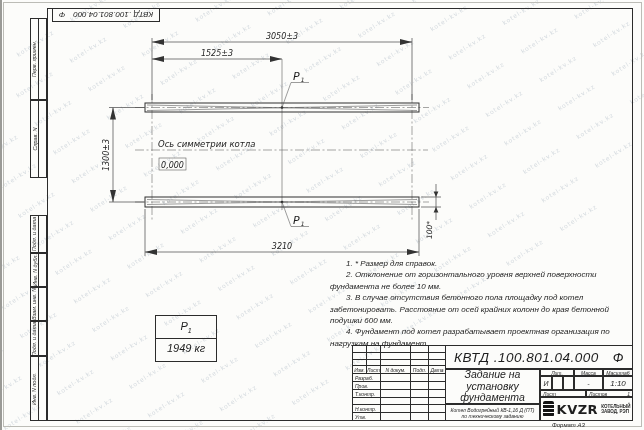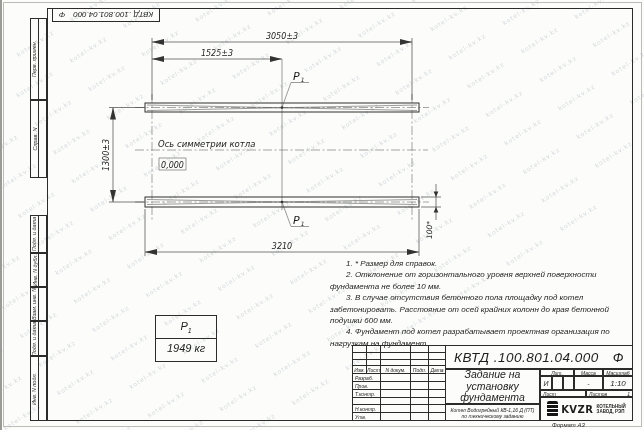--- a/index.html
+++ b/index.html
@@ -54,21 +54,21 @@
   .tname { left:445px; top:369px; width:95px; height:35px; display:flex; align-items:center; justify-content:center;
            text-align:center; font-style:italic; font-size:10.5px; line-height:11.5px; padding:1px 22px; }
   .tsub  { left:445px; top:404px; width:95px; height:17px; display:flex; flex-direction:column; align-items:center;
            justify-content:center; font-style:italic; font-size:5px; line-height:6px; text-align:center; }
   .lith  { top:369px; height:7px; font-size:5px; font-style:italic; display:flex; align-items:center; justify-content:center; }
   .litv  { top:376px; height:14px; font-style:italic; display:flex; align-items:center; justify-content:center; }
   .shrow { top:390px; height:7px; font-size:5px; font-style:italic; display:flex; align-items:center; padding:0 2px; }
   .logo-cell { left:540px; top:397px; width:93px; height:24px; display:flex; align-items:center; justify-content:center; gap:3px; }
   .logo-mark { width:11px; height:16px; border-radius:2px;
                background:repeating-linear-gradient(180deg,#141414 0 3px,#ffffff 3px 4px); }
-  .logo-word { font-weight:bold; font-size:10px; letter-spacing:.5px; font-family:"DejaVu Sans", sans-serif; }
+  .logo-word { font-weight:bold; font-size:13px; letter-spacing:.5px; font-family:"DejaVu Sans", sans-serif; }
   .logo-org { display:flex; flex-direction:column; font-size:4.5px; font-weight:bold; line-height:5.5px; }
   .fmt { position:absolute; left:552px; top:422px; font-size:6px; font-style:italic; }
 </style>
 </head>
 <body>
 
 <div class="sheet">
   <div class="wm-wrap">
     <div class="wm">kotel-kv.kz   kotel-kv.kz   kotel-kv.kz   kotel-kv.kz   kotel-kv.kz   kotel-kv.kz   kotel-kv.kz   kotel-kv.kz   kotel-kv.kz   kotel-kv.kz   kotel-kv.kz   kotel-kv.kz   kotel-kv.kz   kotel-kv.kz   kotel-kv.kz   kotel-kv.kz   kotel-kv.kz   kotel-kv.kz   kotel-kv.kz   kotel-kv.kz   kotel-kv.kz   kotel-kv.kz   kotel-kv.kz   kotel-kv.kz   kotel-kv.kz   kotel-kv.kz   kotel-kv.kz   kotel-kv.kz   kotel-kv.kz   kotel-kv.kz   kotel-kv.kz   kotel-kv.kz   kotel-kv.kz   kotel-kv.kz   kotel-kv.kz   kotel-kv.kz   kotel-kv.kz   kotel-kv.kz   kotel-kv.kz   kotel-kv.kz   kotel-kv.kz   kotel-kv.kz   kotel-kv.kz   kotel-kv.kz   kotel-kv.kz   kotel-kv.kz   kotel-kv.kz   kotel-kv.kz   kotel-kv.kz   kotel-kv.kz   kotel-kv.kz   kotel-kv.kz   kotel-kv.kz   kotel-kv.kz   kotel-kv.kz   kotel-kv.kz   kotel-kv.kz   kotel-kv.kz   kotel-kv.kz   kotel-kv.kz   kotel-kv.kz   kotel-kv.kz   kotel-kv.kz   kotel-kv.kz   kotel-kv.kz   kotel-kv.kz   kotel-kv.kz   kotel-kv.kz   kotel-kv.kz   kotel-kv.kz   kotel-kv.kz   kotel-kv.kz   kotel-kv.kz   kotel-kv.kz   kotel-kv.kz   kotel-kv.kz   kotel-kv.kz   kotel-kv.kz   kotel-kv.kz   kotel-kv.kz   kotel-kv.kz   kotel-kv.kz   kotel-kv.kz   kotel-kv.kz   kotel-kv.kz   kotel-kv.kz   kotel-kv.kz   kotel-kv.kz   kotel-kv.kz   kotel-kv.kz   kotel-kv.kz   kotel-kv.kz   kotel-kv.kz   kotel-kv.kz   kotel-kv.kz   kotel-kv.kz   kotel-kv.kz   kotel-kv.kz   kotel-kv.kz   kotel-kv.kz   kotel-kv.kz   kotel-kv.kz   kotel-kv.kz   kotel-kv.kz   kotel-kv.kz   kotel-kv.kz   kotel-kv.kz   kotel-kv.kz   kotel-kv.kz   kotel-kv.kz   kotel-kv.kz   kotel-kv.kz   kotel-kv.kz   kotel-kv.kz   kotel-kv.kz   kotel-kv.kz   kotel-kv.kz   kotel-kv.kz   kotel-kv.kz   kotel-kv.kz   kotel-kv.kz   kotel-kv.kz   kotel-kv.kz   kotel-kv.kz   kotel-kv.kz   kotel-kv.kz   kotel-kv.kz   kotel-kv.kz   kotel-kv.kz   kotel-kv.kz   kotel-kv.kz   kotel-kv.kz   kotel-kv.kz   kotel-kv.kz   kotel-kv.kz   kotel-kv.kz   kotel-kv.kz   kotel-kv.kz   kotel-kv.kz   kotel-kv.kz   kotel-kv.kz   kotel-kv.kz   kotel-kv.kz   kotel-kv.kz   kotel-kv.kz   kotel-kv.kz   kotel-kv.kz   kotel-kv.kz   kotel-kv.kz   kotel-kv.kz   kotel-kv.kz   kotel-kv.kz   kotel-kv.kz   kotel-kv.kz   kotel-kv.kz   kotel-kv.kz   kotel-kv.kz   kotel-kv.kz   kotel-kv.kz   kotel-kv.kz   kotel-kv.kz   kotel-kv.kz   kotel-kv.kz   kotel-kv.kz   kotel-kv.kz   kotel-kv.kz   kotel-kv.kz   kotel-kv.kz   kotel-kv.kz   kotel-kv.kz   kotel-kv.kz   kotel-kv.kz   kotel-kv.kz   kotel-kv.kz   kotel-kv.kz   kotel-kv.kz   kotel-kv.kz   kotel-kv.kz   kotel-kv.kz   kotel-kv.kz   kotel-kv.kz   kotel-kv.kz   kotel-kv.kz   kotel-kv.kz   kotel-kv.kz   kotel-kv.kz   kotel-kv.kz   kotel-kv.kz   kotel-kv.kz   kotel-kv.kz   kotel-kv.kz   kotel-kv.kz   kotel-kv.kz   kotel-kv.kz   kotel-kv.kz   kotel-kv.kz   kotel-kv.kz   kotel-kv.kz   kotel-kv.kz   kotel-kv.kz   kotel-kv.kz   kotel-kv.kz   kotel-kv.kz   kotel-kv.kz   kotel-kv.kz   kotel-kv.kz   kotel-kv.kz   kotel-kv.kz   kotel-kv.kz   kotel-kv.kz   kotel-kv.kz   kotel-kv.kz   kotel-kv.kz   kotel-kv.kz   kotel-kv.kz   kotel-kv.kz   kotel-kv.kz   kotel-kv.kz   kotel-kv.kz   kotel-kv.kz   kotel-kv.kz   kotel-kv.kz   kotel-kv.kz   kotel-kv.kz   kotel-kv.kz   kotel-kv.kz   kotel-kv.kz   kotel-kv.kz   kotel-kv.kz   kotel-kv.kz   kotel-kv.kz   kotel-kv.kz   kotel-kv.kz   kotel-kv.kz   kotel-kv.kz   kotel-kv.kz   kotel-kv.kz   kotel-kv.kz   kotel-kv.kz   kotel-kv.kz   kotel-kv.kz   kotel-kv.kz   kotel-kv.kz   kotel-kv.kz   kotel-kv.kz   kotel-kv.kz   kotel-kv.kz   kotel-kv.kz   kotel-kv.kz   kotel-kv.kz   kotel-kv.kz   kotel-kv.kz   kotel-kv.kz   kotel-kv.kz   kotel-kv.kz   kotel-kv.kz   kotel-kv.kz   kotel-kv.kz   kotel-kv.kz   kotel-kv.kz   </div>
   </div>

